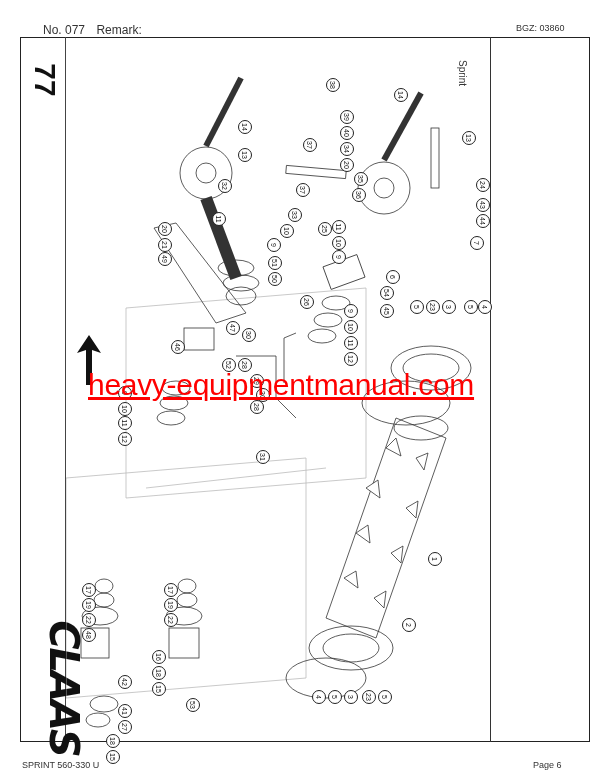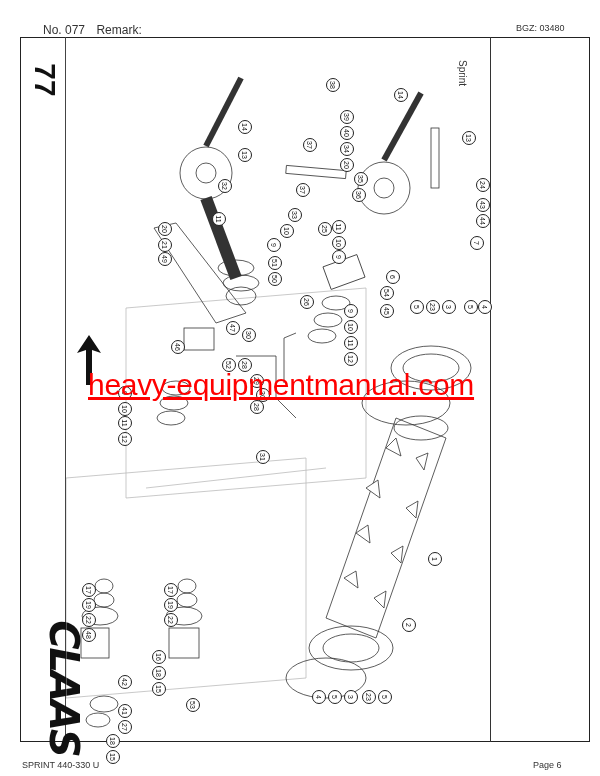--- a/index.html
+++ b/index.html
@@ -20,21 +20,21 @@
   .watermark { position:absolute; left:88px; top:368px; font-size:30px; color:#ff0000; font-family:"Liberation Sans", sans-serif; letter-spacing:-0.3px; white-space:nowrap;text-decoration:underline; }
   .arrow { position:absolute; left:77px; top:335px; }
 </style>
 </head>
 <body>
 
 <div class="hdr-left">
   <span>No. 077</span>
   <span>Remark:</span>
 </div>
-<div class="hdr-right">BGZ: 03480</div>
+<div class="hdr-right">BGZ: 03860</div>
 
 <div class="outer"></div>
 <div class="leftcol"></div>
 <div class="pagenum">77</div>
 <div class="logo">CLAAS</div>
 <div class="right-line"></div>
 <div class="sprint-label">Sprint</div>
 
 <div class="diagram">
   <svg width="424" height="703" viewBox="0 0 424 703">
@@ -193,14 +193,14 @@
   <div class="callout" style="left:296px;top:652px">23</div>
   <div class="callout" style="left:312px;top:652px">5</div>
 </div>
 
 <svg class="arrow" width="24" height="50" viewBox="0 0 24 50">
   <polygon points="12,0 24,18 15,15 15,50 9,50 9,15 0,18" fill="#111"></polygon>
 </svg>
 
 <div class="watermark">heavy-equipmentmanual.com</div>
 
-<div class="footer-left">SPRINT 440-330 U</div>
+<div class="footer-left">SPRINT 560-330 U</div>
 <div class="footer-right">Page 6</div>
 
 </body></html>

